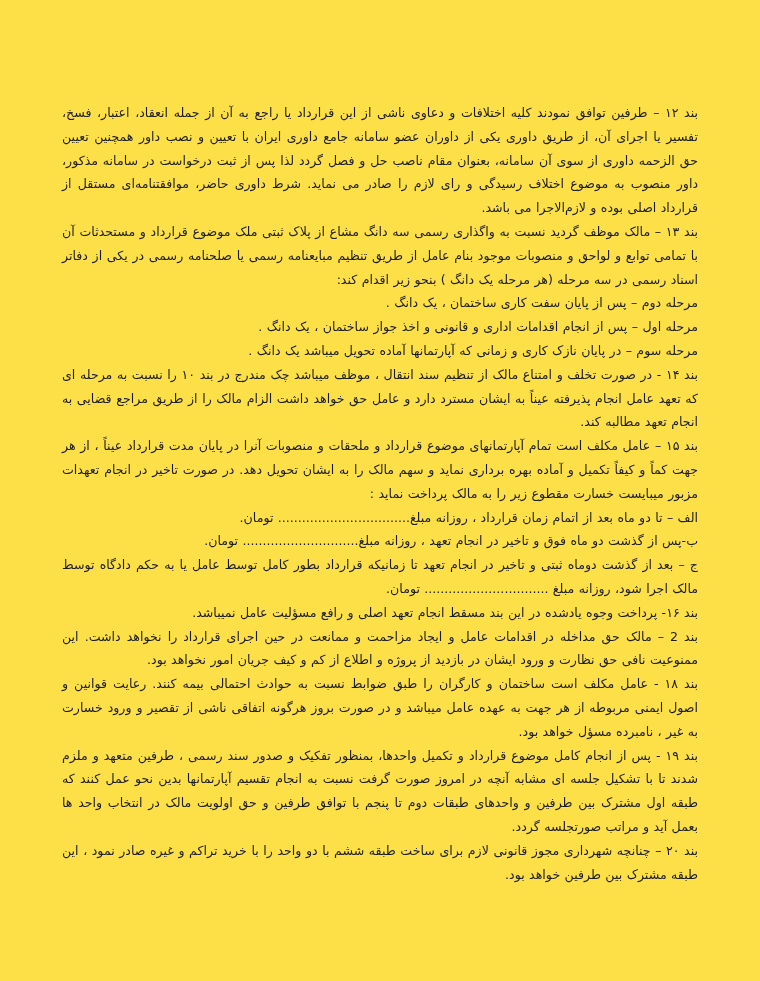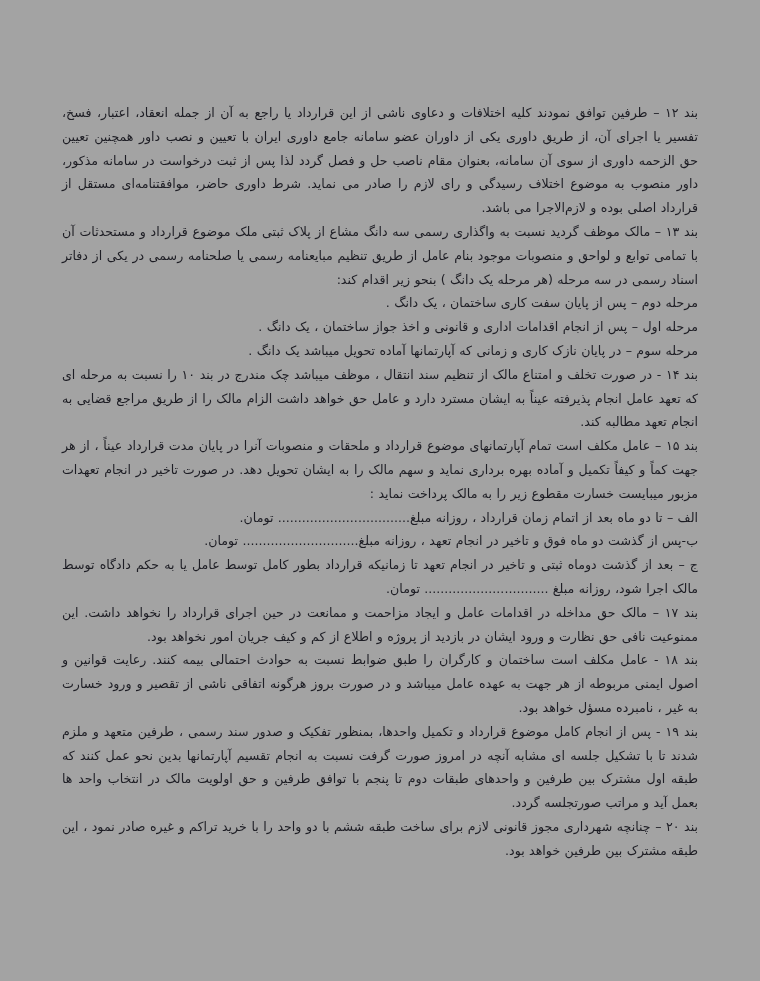--- a/index.html
+++ b/index.html
@@ -11,21 +11,21 @@
     width: 760px;
     height: 981px;
     overflow: hidden;
   }
   .page {
     box-sizing: border-box;
     width: 760px;
     height: 981px;
     padding: 101px 62px 40px 62px;
     direction: rtl;
-    background: #a3a3a3;
+    background: #fde047;
   }
   .doc-body {
     width: 100%;
   }
   .para {
     margin: 0;
     font-family: "DejaVu Sans", sans-serif;
     font-size: 12.6px;
     line-height: 23.8px;
     color: #1d1d24;
@@ -42,18 +42,19 @@
       <p class="para">بند ۱۲ – طرفین توافق نمودند کلیه اختلافات و دعاوی ناشی از این قرارداد یا راجع به آن از جمله انعقاد، اعتبار، فسخ، تفسیر یا اجرای آن، از طریق داوری یکی از داوران عضو سامانه جامع داوری ایران با تعیین و نصب داور همچنین تعیین حق الزحمه داوری از سوی آن سامانه، بعنوان مقام ناصب حل و فصل گردد لذا پس از ثبت درخواست در سامانه مذکور، داور منصوب به موضوع اختلاف رسیدگی و رای لازم را صادر می نماید. شرط داوری حاضر، موافقتنامه‌ای مستقل از قرارداد اصلی بوده و لازم‌الاجرا می باشد.</p>
       <p class="para">بند ۱۳ – مالک موظف گردید نسبت به واگذاری رسمی سه دانگ مشاع از پلاک ثبتی ملک موضوع قرارداد و مستحدثات آن با تمامی توابع و لواحق و منصوبات موجود بنام عامل از طریق تنظیم مبایعنامه رسمی یا صلحنامه رسمی در یکی از دفاتر اسناد رسمی در سه مرحله (هر مرحله یک دانگ ) بنحو زیر اقدام کند:</p>
       <p class="para">مرحله دوم – پس از پایان سفت کاری ساختمان ، یک دانگ .</p>
       <p class="para">مرحله اول – پس از انجام اقدامات اداری و قانونی و اخذ جواز ساختمان ، یک دانگ .</p>
       <p class="para">مرحله سوم – در پایان نازک کاری و زمانی که آپارتمانها آماده تحویل میباشد یک دانگ .</p>
       <p class="para">بند ۱۴ - در صورت تخلف و امتناع مالک از تنظیم سند انتقال ، موظف میباشد چک مندرج در بند ۱۰ را نسبت به مرحله ای که تعهد عامل انجام پذیرفته عیناً به ایشان مسترد دارد و عامل حق خواهد داشت الزام مالک را از طریق مراجع قضایی به انجام تعهد مطالبه کند.</p>
       <p class="para">بند ۱۵ – عامل مکلف است تمام آپارتمانهای موضوع قرارداد و ملحقات و منصوبات آنرا در پایان مدت قرارداد عیناً ، از هر جهت کماً و کیفاً تکمیل و آماده بهره برداری نماید و سهم مالک را به ایشان تحویل دهد. در صورت تاخیر در انجام تعهدات مزبور میبایست خسارت مقطوع زیر را به مالک پرداخت نماید :</p>
       <p class="para">الف – تا دو ماه بعد از اتمام زمان قرارداد ، روزانه مبلغ................................. تومان.</p>
       <p class="para">ب-پس از گذشت دو ماه فوق و تاخیر در انجام تعهد ، روزانه مبلغ............................. تومان.</p>
       <p class="para">ج – بعد از گذشت دوماه ثبتی و تاخیر در انجام تعهد تا زمانیکه قرارداد بطور کامل توسط عامل یا به حکم دادگاه توسط مالک اجرا شود، روزانه مبلغ ............................... تومان.</p>
-      <p class="para">بند ۱۷ – مالک حق مداخله در اقدامات عامل و ایجاد مزاحمت و ممانعت در حین اجرای قرارداد را نخواهد داشت. این ممنوعیت نافی حق نظارت و ورود ایشان در بازدید از پروژه و اطلاع از کم و کیف جریان امور نخواهد بود.</p>
+      <p class="para">بند ۱۶- پرداخت وجوه یادشده در این بند مسقط انجام تعهد اصلی و رافع مسؤلیت عامل نمیباشد.</p>
+      <p class="para">بند 2 – مالک حق مداخله در اقدامات عامل و ایجاد مزاحمت و ممانعت در حین اجرای قرارداد را نخواهد داشت. این ممنوعیت نافی حق نظارت و ورود ایشان در بازدید از پروژه و اطلاع از کم و کیف جریان امور نخواهد بود.</p>
       <p class="para">بند ۱۸ - عامل مکلف است ساختمان و کارگران را طبق ضوابط نسبت به حوادث احتمالی بیمه کنند. رعایت قوانین و اصول ایمنی مربوطه از هر جهت به عهده عامل میباشد و در صورت بروز هرگونه اتفاقی ناشی از تقصیر و ورود خسارت به غیر ، نامبرده مسؤل خواهد بود.</p>
       <p class="para">بند ۱۹ - پس از انجام کامل موضوع قرارداد و تکمیل واحدها، بمنظور تفکیک و صدور سند رسمی ، طرفین متعهد و ملزم شدند تا با تشکیل جلسه ای مشابه آنچه در امروز صورت گرفت نسبت به انجام تقسیم آپارتمانها بدین نحو عمل کنند که طبقه اول مشترک بین طرفین و واحدهای طبقات دوم تا پنجم با توافق طرفین و حق اولویت مالک در انتخاب واحد ها بعمل آید و مراتب صورتجلسه گردد.</p>
       <p class="para">بند ۲۰ – چنانچه شهرداری مجوز قانونی لازم برای ساخت طبقه ششم با دو واحد را با خرید تراکم و غیره صادر نمود ، این طبقه مشترک بین طرفین خواهد بود.</p>
     </div>
 </div>
 
 </body></html>

